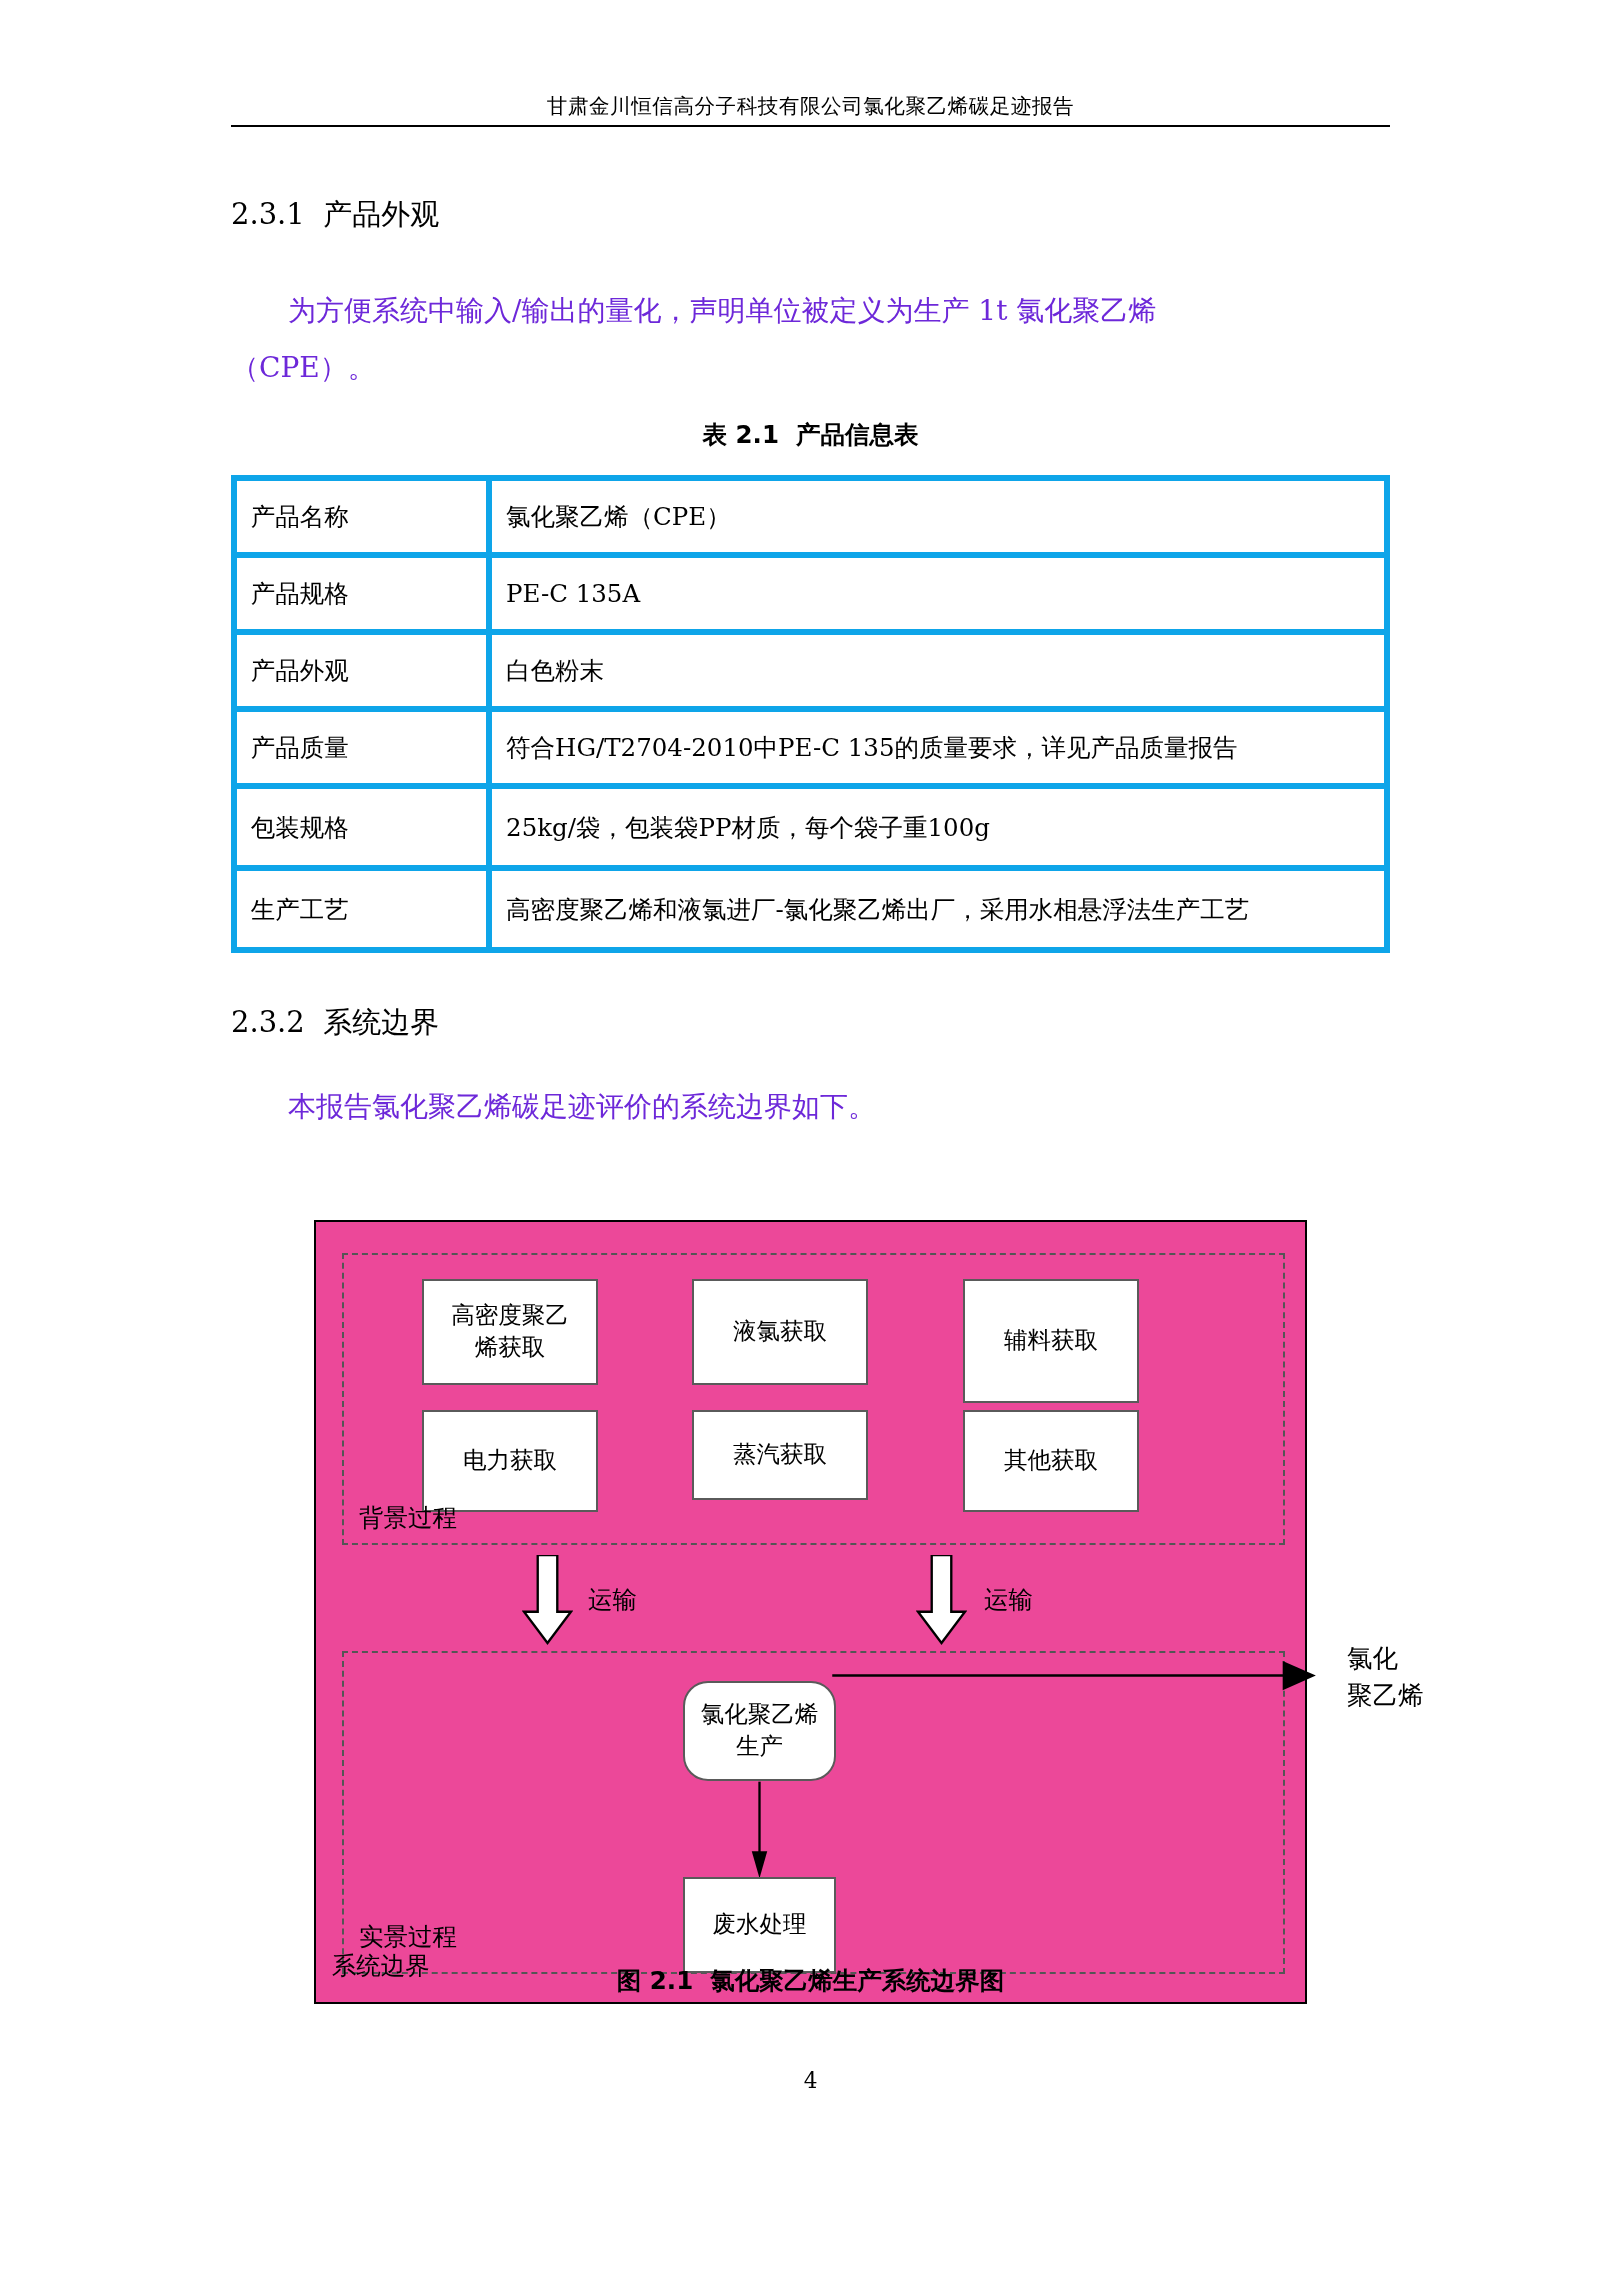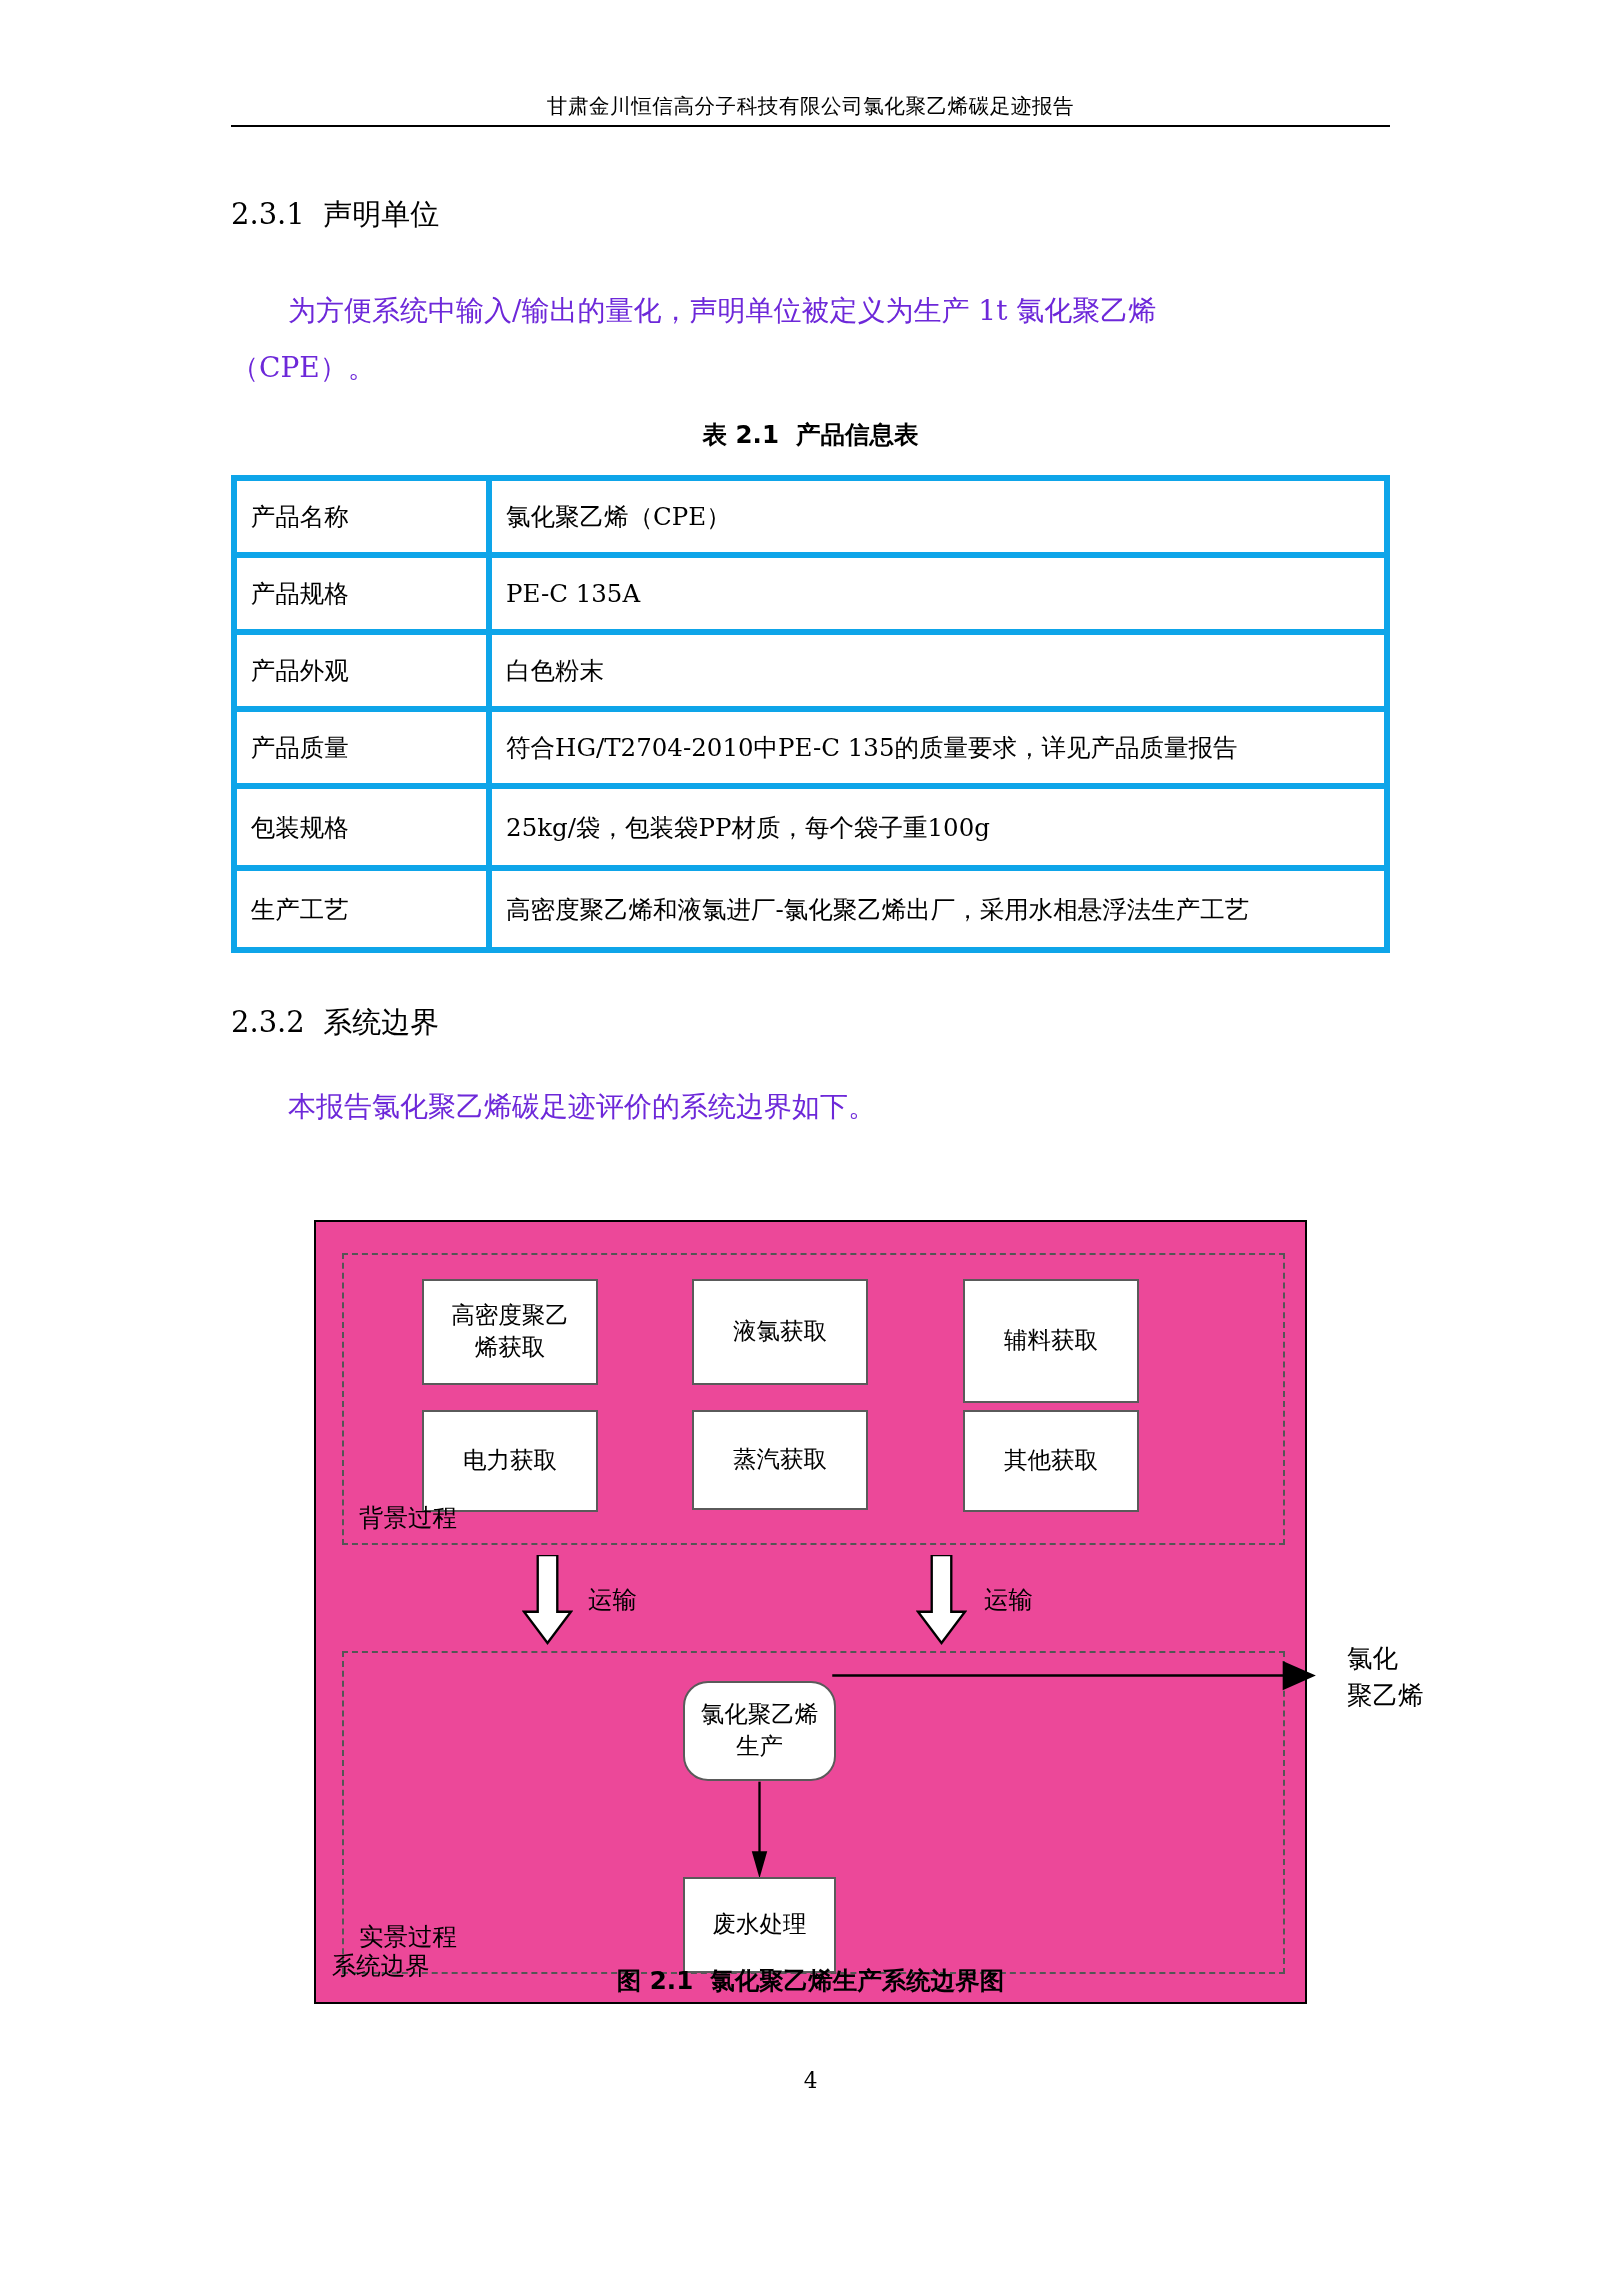--- a/index.html
+++ b/index.html
@@ -172,21 +172,21 @@
 </head>
 <body>
 
 <div id="page">
 
   <div id="header-area">
     <div id="header-text">甘肃金川恒信高分子科技有限公司氯化聚乙烯碳足迹报告</div>
     <div id="header-rule"></div>
   </div>
 
-  <div class="heading2" style="left:231px; top:196px;">2.3.1  声明单位</div>
+  <div class="heading2" style="left:231px; top:196px;">2.3.1  产品外观</div>
 
   <div class="para" style="left:231px; top:282px; text-indent:57px;">为方便系统中输入/输出的量化，声明单位被定义为生产 1t 氯化聚乙烯</div>
   <div class="para" style="left:231px; top:339px;">（CPE）。</div>
 
   <div class="caption" style="top:418px;">表 2.1  产品信息表</div>
 
   <table id="product-table">
     <tbody>
       <tr>
         <td class="col-key">产品名称</td>
@@ -221,21 +221,21 @@
 
   <div id="diagram">
 
     <div class="dashed-group" id="bg-group"></div>
 
     <div class="pbox" style="left:106px; top:57px; width:176px; height:106px;">高密度聚乙<br>烯获取</div>
     <div class="pbox" style="left:376px; top:57px; width:176px; height:106px;">液氯获取</div>
     <div class="pbox" style="left:647px; top:57px; width:176px; height:124px;">辅料获取</div>
 
     <div class="pbox" style="left:106px; top:188px; width:176px; height:102px;">电力获取</div>
-    <div class="pbox" style="left:376px; top:188px; width:176px; height:100px;">蒸汽获取</div>
+    <div class="pbox" style="left:376px; top:188px; width:176px; height:90px;">蒸汽获取</div>
     <div class="pbox" style="left:647px; top:188px; width:176px; height:102px;">其他获取</div>
 
     <div class="group-label" style="left:43px; top:279px;">背景过程</div>
 
     <svg class="block-arrow" style="left:206px; top:333px;" width="51" height="90" viewBox="0 0 52 92">
       <polygon points="16,0 36,0 36,58 50,58 26,90 2,58 16,58" fill="#ffffff" stroke="#000000" stroke-width="2.4"></polygon>
     </svg>
     <div class="flow-label" style="left:272px; top:361px;">运输</div>
 
     <svg class="block-arrow" style="left:600px; top:333px;" width="51" height="90" viewBox="0 0 52 92">

